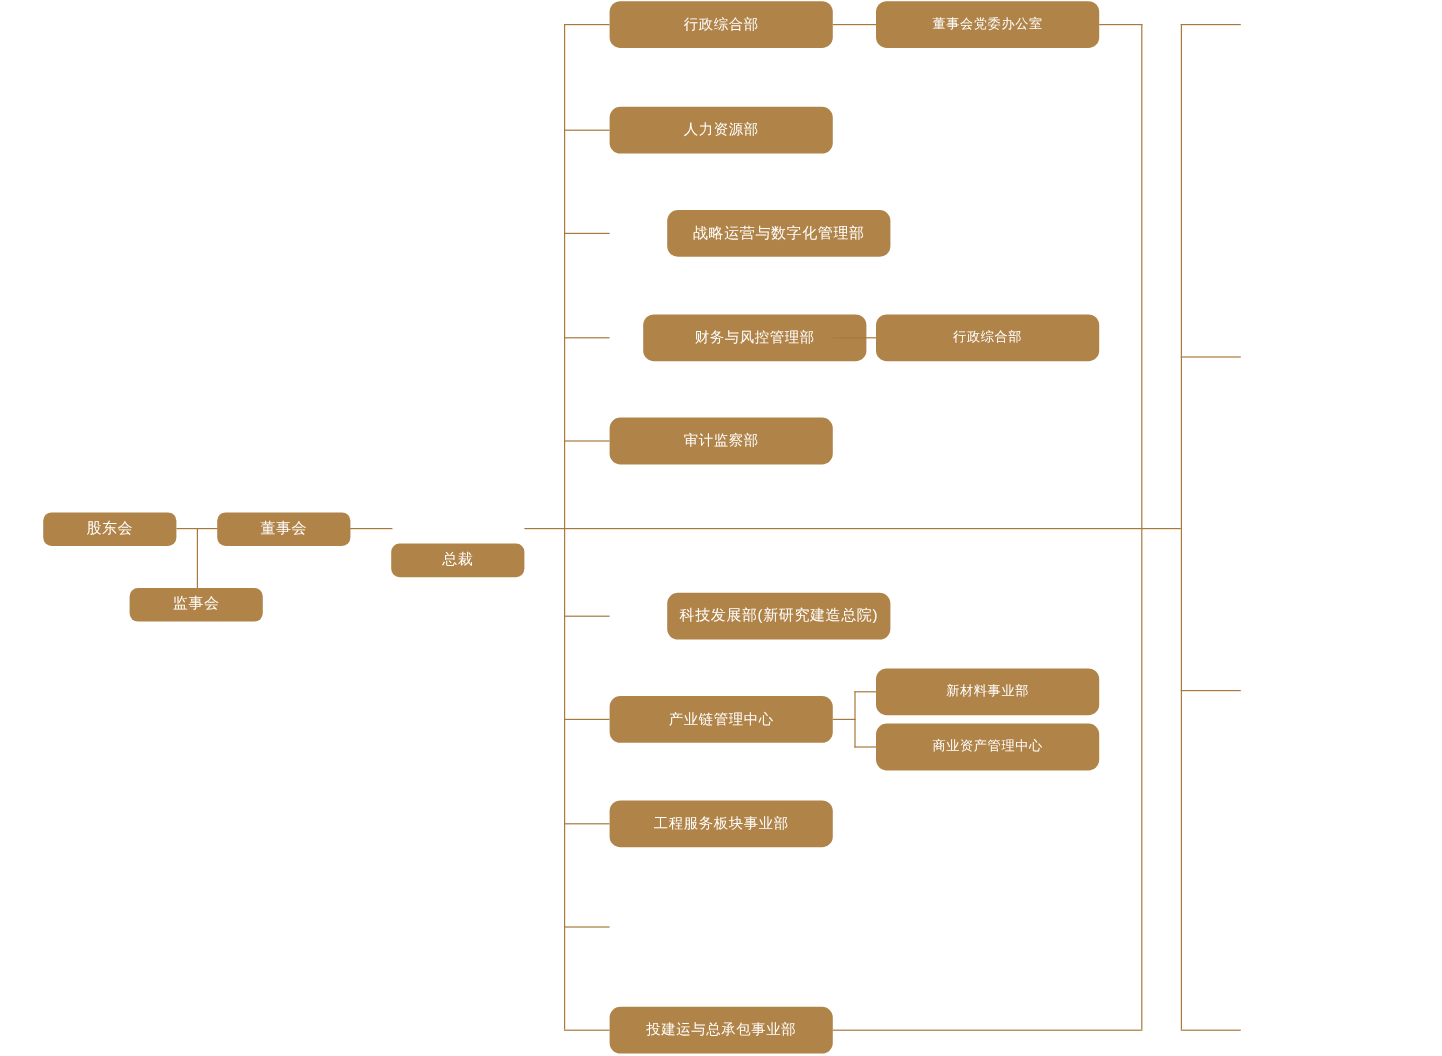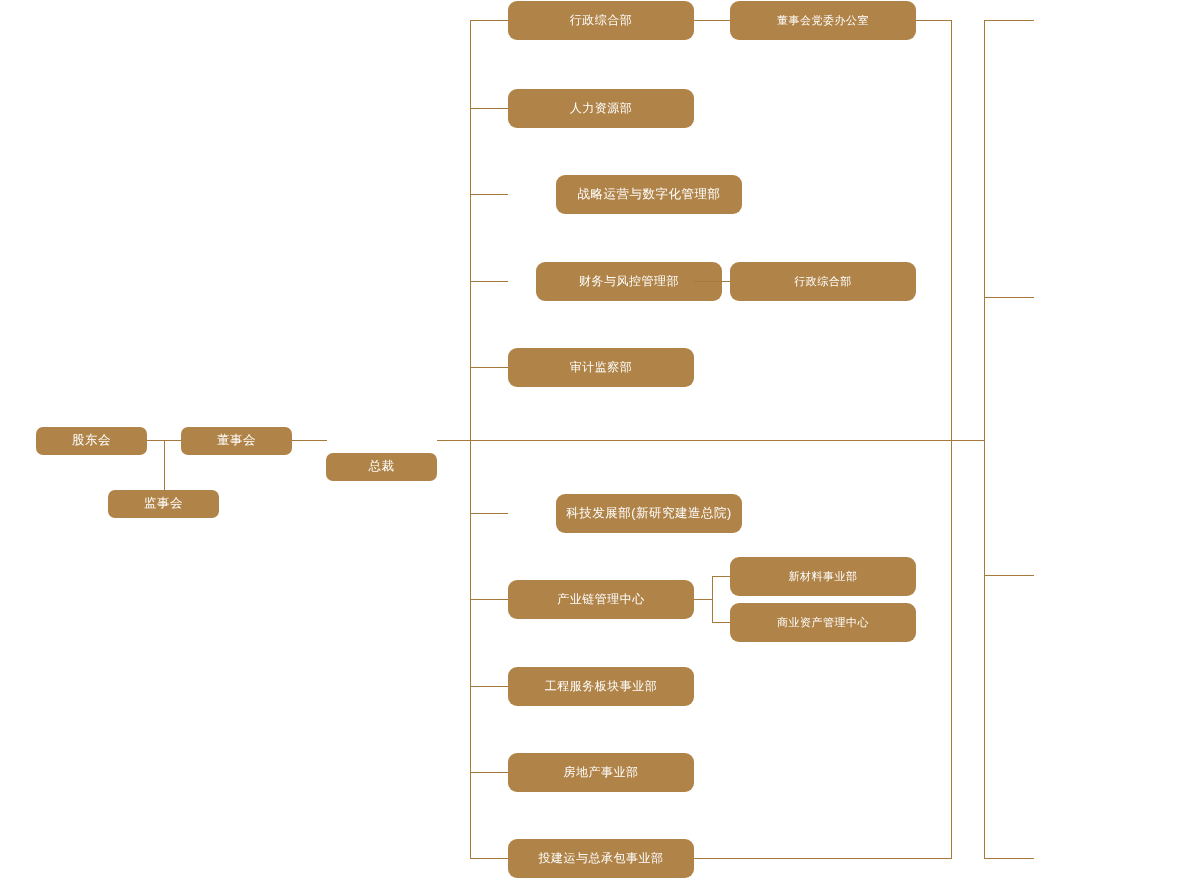--- a/index.html
+++ b/index.html
@@ -107,21 +107,20 @@
 
   <div class="ln h" style="left:470px; top:513px; width:38px;"></div>
   <div class="ln h" style="left:470px; top:599px; width:38px;"></div>
   <div class="ln h" style="left:470px; top:686px; width:38px;"></div>
   <div class="ln h" style="left:470px; top:772px; width:38px;"></div>
   <div class="ln h" style="left:470px; top:858px; width:38px;"></div>
 
   <div class="node dept dept-long" style="left:508px; top:494px;">科技发展部(新研究建造总院)</div>
   <div class="node dept" style="left:508px; top:667px;">工程服务板块事业部</div>
   <div class="node dept" style="left:508px; top:580px;">产业链管理中心</div>
-  <div class="node dept" style="left:508px; top:753px;">房地产事业部</div>
   <div class="node dept" style="left:508px; top:839px;">投建运与总承包事业部</div>
 
   <div class="ln h" style="left:694px; top:599px; width:19px;"></div>
   <div class="ln v" style="left:712px; top:576px; height:47px;"></div>
   <div class="ln h" style="left:712px; top:576px; width:18px;"></div>
   <div class="ln h" style="left:712px; top:622px; width:18px;"></div>
 
   <div class="node sub" style="left:730px; top:557px;">新材料事业部</div>
   <div class="node sub" style="left:730px; top:603px;">商业资产管理中心</div>
 

